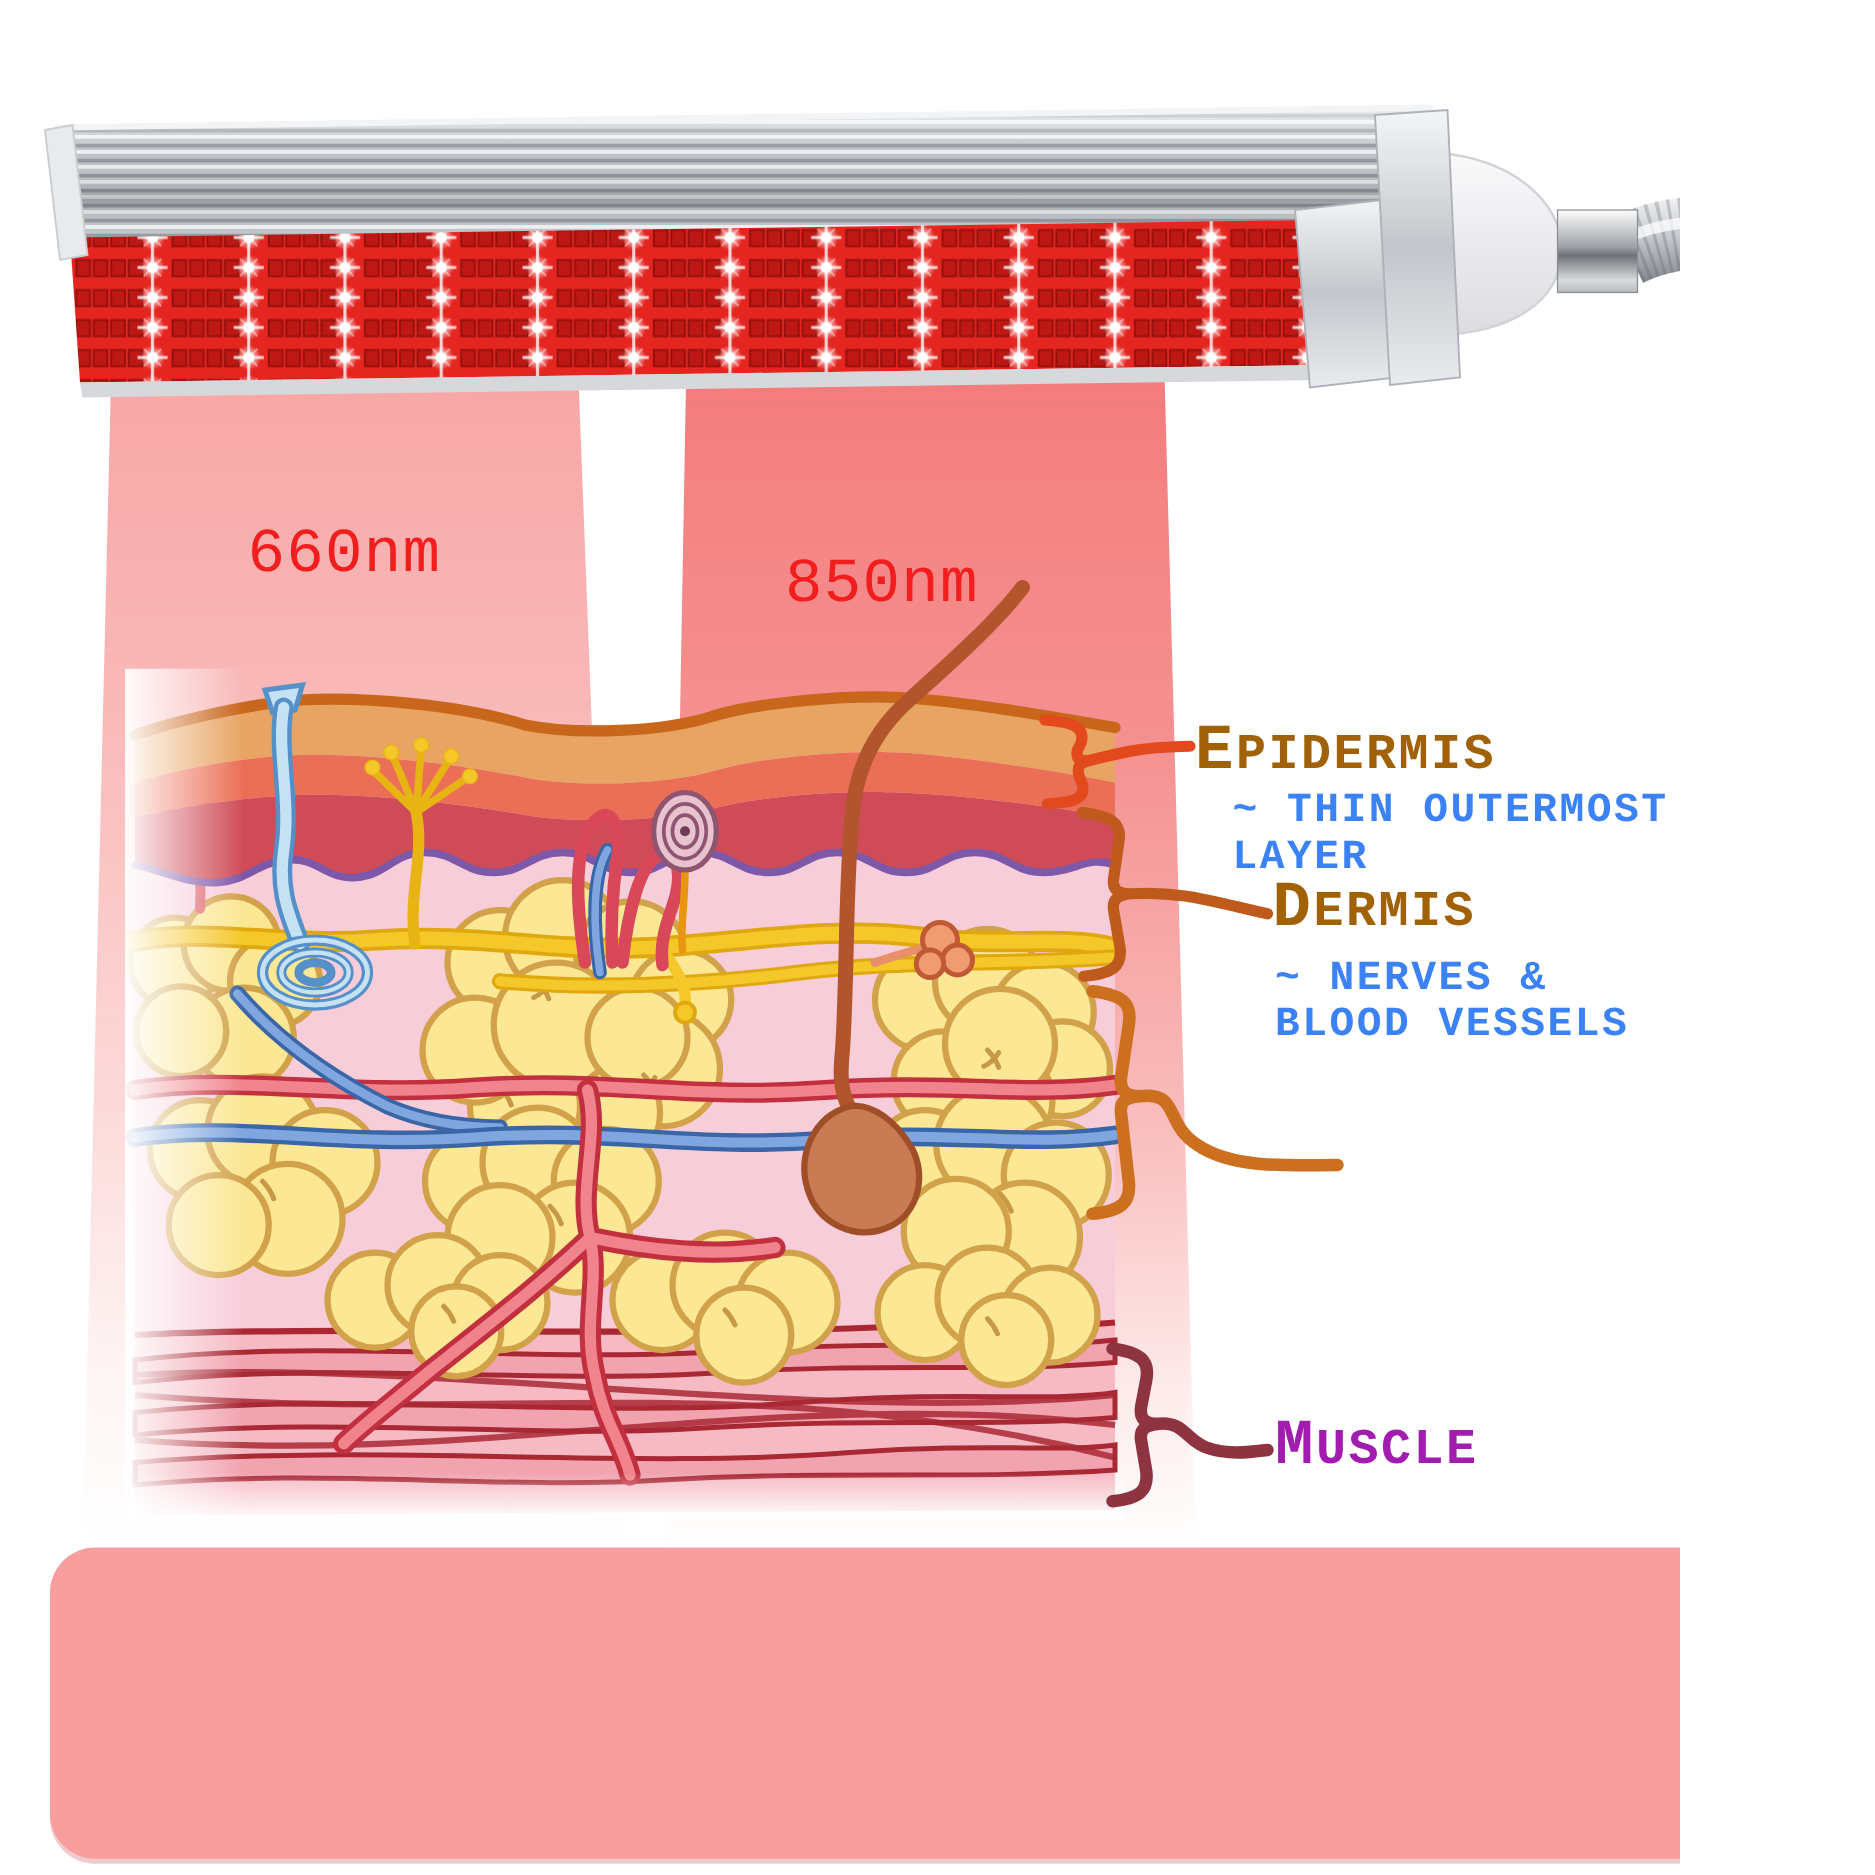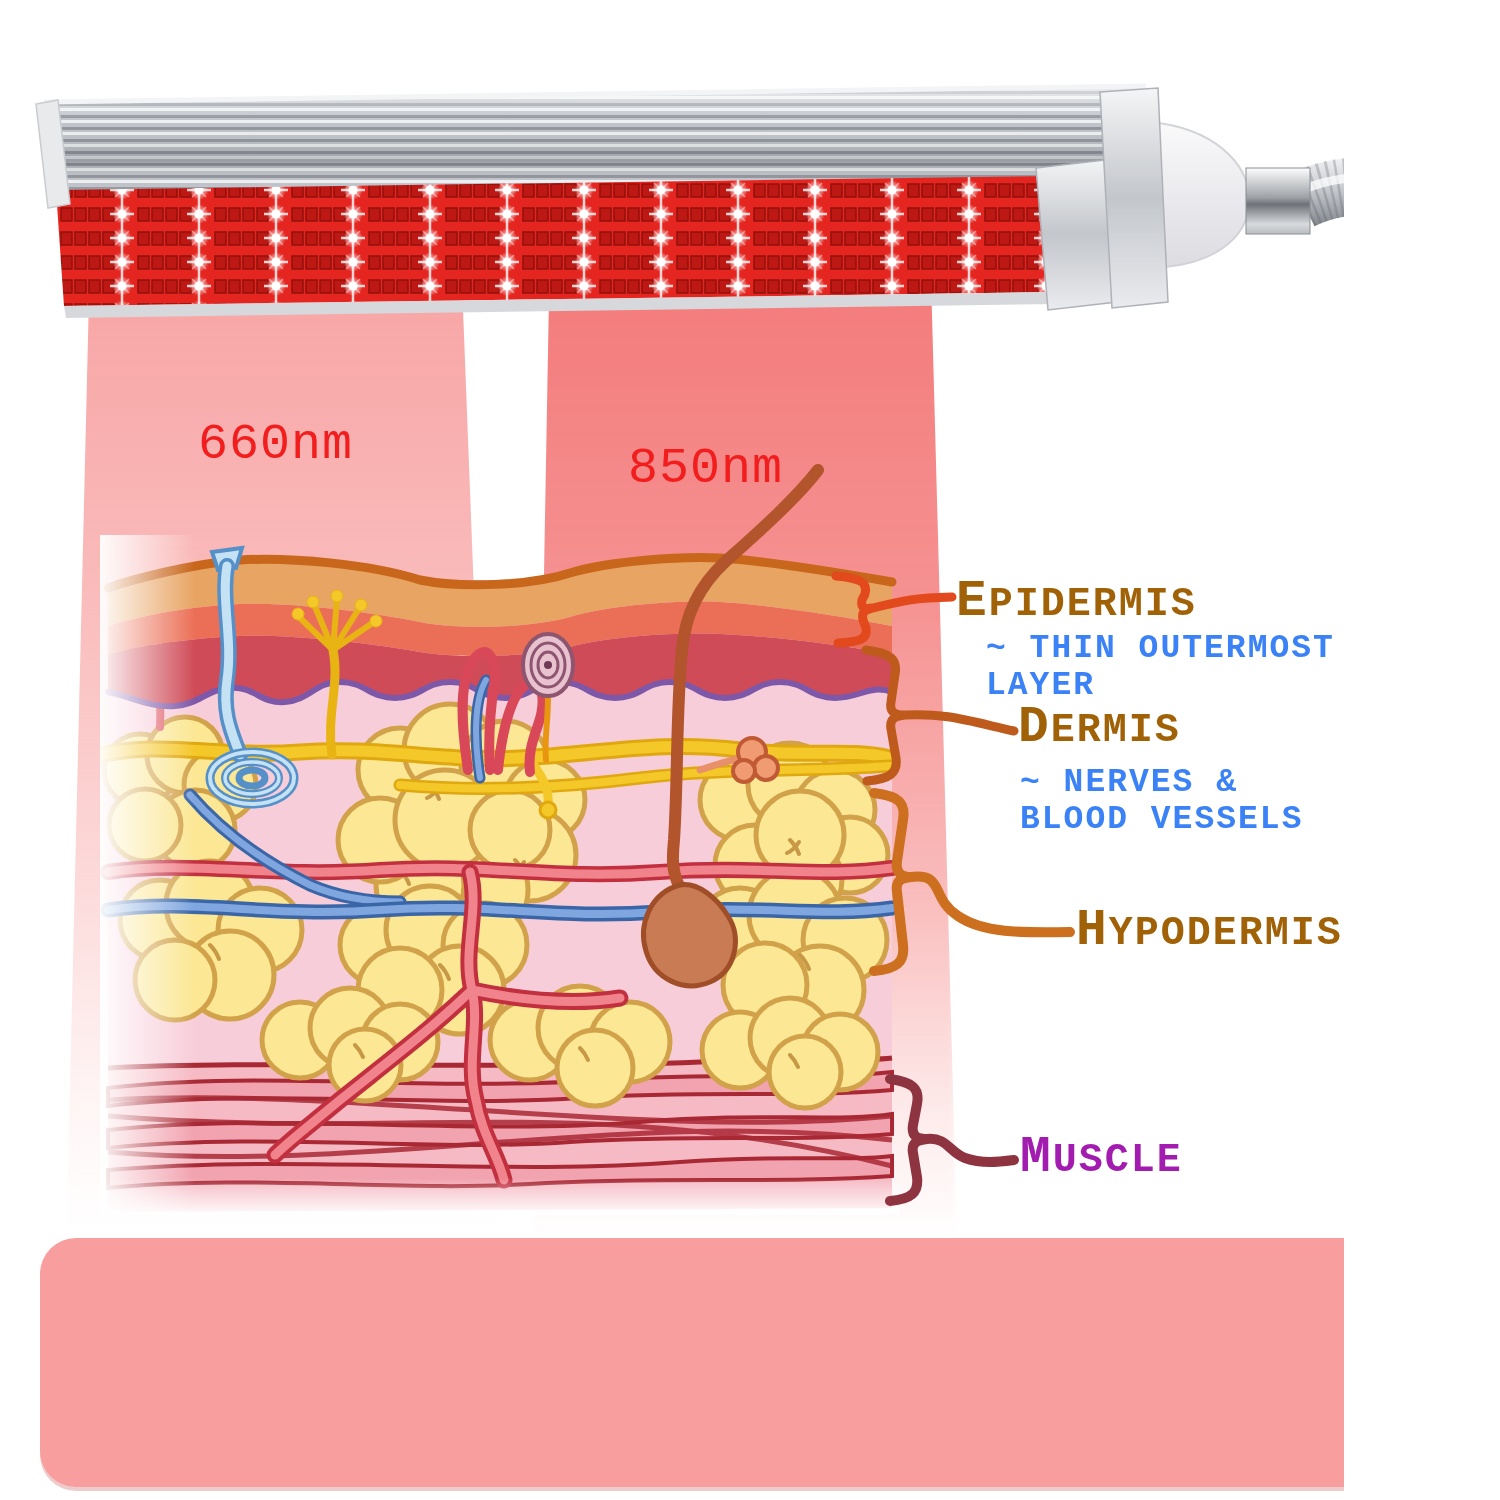--- a/index.html
+++ b/index.html
@@ -304,21 +304,20 @@
       <path stroke-width="9" d="M866,650 C890,653 898,659 895,674 L891,702 C889,713 896,715 905,715 C896,716 889,718 891,729 L896,758 C898,773 890,779 867,781 M905,715 C945,713 965,720 1014,731" stroke="#BE5A1C"></path>
       <path stroke-width="10" d="M874,793 C898,796 906,802 903,820 L897,861 C895,873 902,877 911,877 C902,878 895,880 897,892 L903,945 C905,962 897,969 874,971 M911,877 C945,873 930,898 958,916 C983,933 1020,933 1070,932" stroke="#CC6F1F"></path>
       <path stroke-width="10" d="M890,1079 C912,1082 920,1088 917,1104 L913,1125 C911,1137 918,1139 927,1139 C918,1140 911,1142 913,1153 L917,1177 C919,1193 911,1199 890,1201 M927,1139 C947,1137 949,1152 965,1158 C982,1164 998,1162 1014,1160" stroke="#8E3440"></path>
     </g>
   </svg>
 
   <div class="lname n0">EPIDERMIS</div>
   <div class="ldesc d0">~ THIN OUTERMOST LAYER</div>
   <div class="lname n1">DERMIS</div>
   <div class="ldesc d1">~ NERVES &amp; BLOOD VESSELS</div>
-  <div class="lname n2">HYPODERMIS</div>
   <div class="lname n3">MUSCLE</div>
 
   <div class="panel">
     
     
     
     
     
   </div>
 

